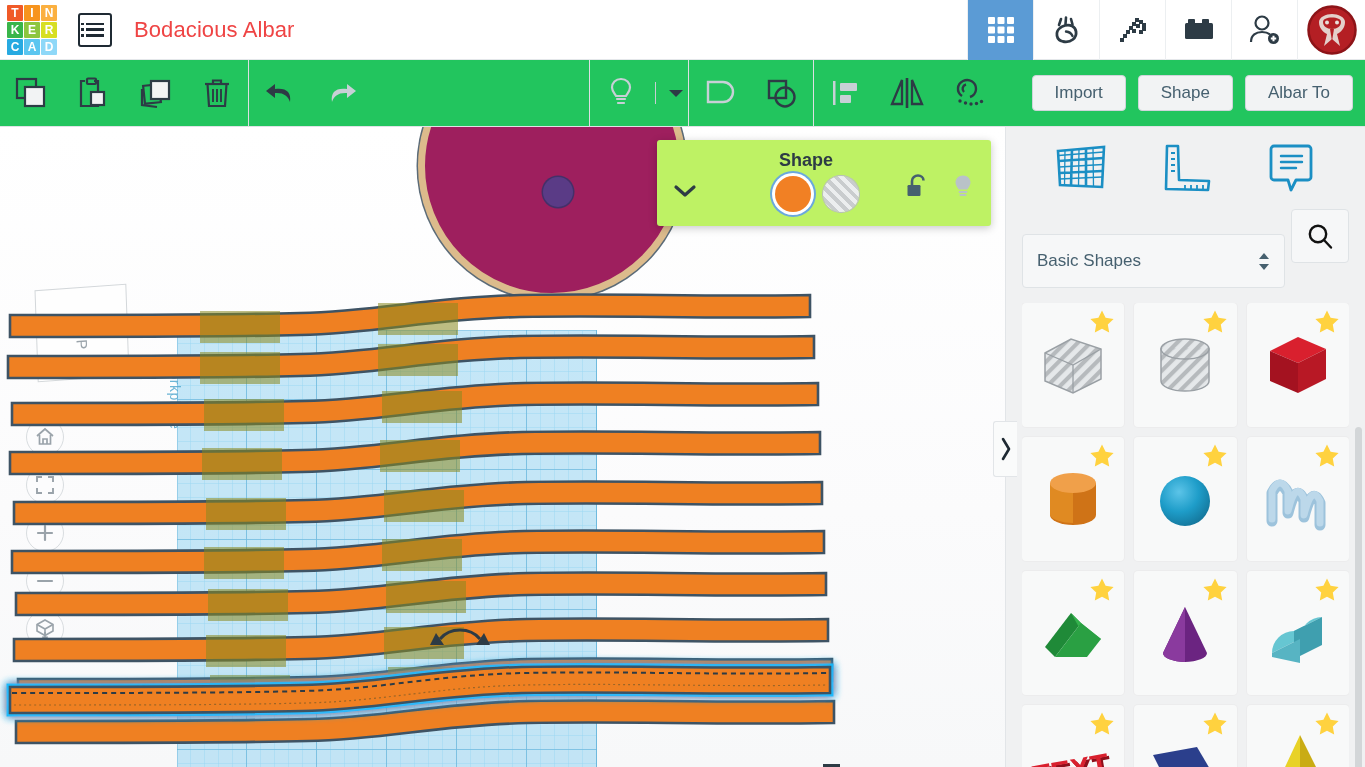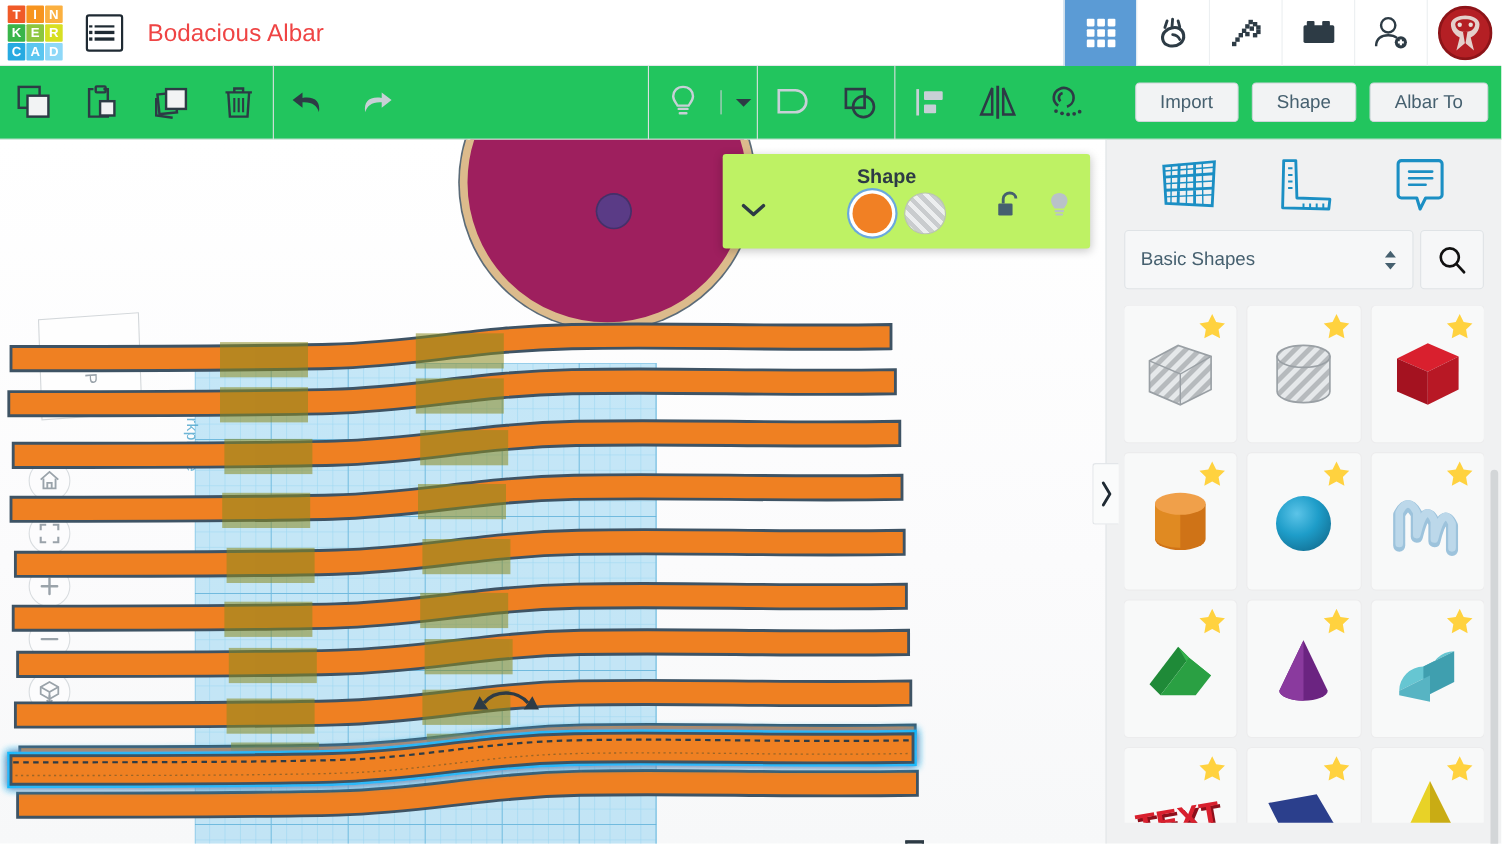--- a/index.html
+++ b/index.html
@@ -168,21 +168,21 @@
   .rpanel {
     position: absolute; top: 127px; right: 0; width: 360px; height: 640px;
     background: #f0f1f2; border-left: 1px solid #e2e5e8;
   }
   .rp-tabs { display: flex; align-items: center; justify-content: space-around; height: 82px; padding: 0 22px; }
   .rp-tab { width: 78px; height: 62px; display: flex; align-items: center; justify-content: center; cursor: pointer; }
   .rp-searchrow { display: flex; gap: 6px; padding: 0 16px; }
   .rp-select {
     flex: 1; height: 54px; background: #f6f7f8; border: 1px solid #dfe3e6; border-radius: 4px;
     display: flex; align-items: center; padding: 0 14px; cursor: pointer;
-    color: #46606f; font-size: 17px;
+    color: #46606f; font-size: 17px; margin-top: 25px;
   }
   .rp-select .stepper { margin-left: auto; display: flex; flex-direction: column; gap: 3px; }
   .rp-searchbtn {
     width: 58px; height: 54px; background: #f6f7f8; border: 1px solid #dfe3e6; border-radius: 4px;
     display: flex; align-items: center; justify-content: center; cursor: pointer;
   }
   .rp-grid {
     margin: 15px 16px 0 16px; display: grid; grid-template-columns: repeat(3, 1fr);
     gap: 10px; max-height: 470px; overflow: hidden; position: relative;
   }

